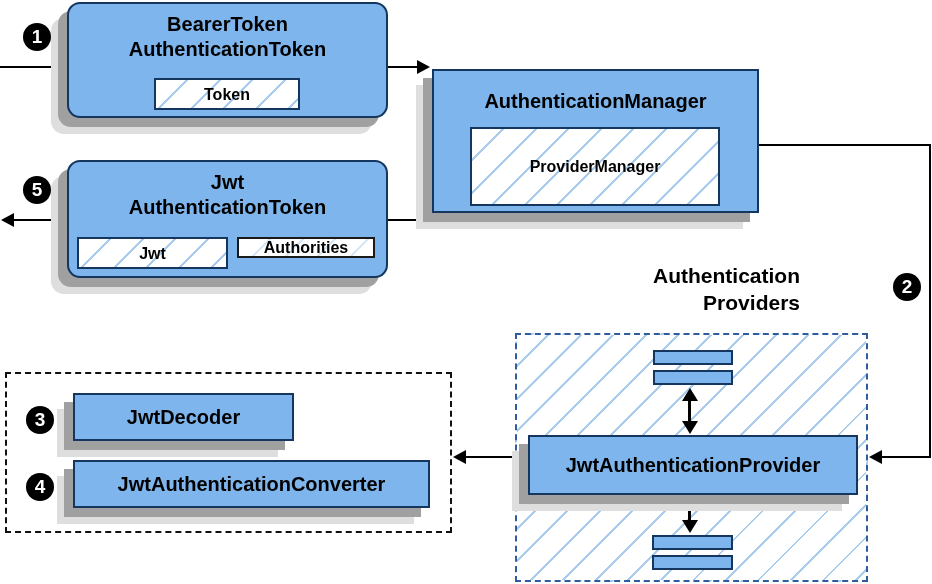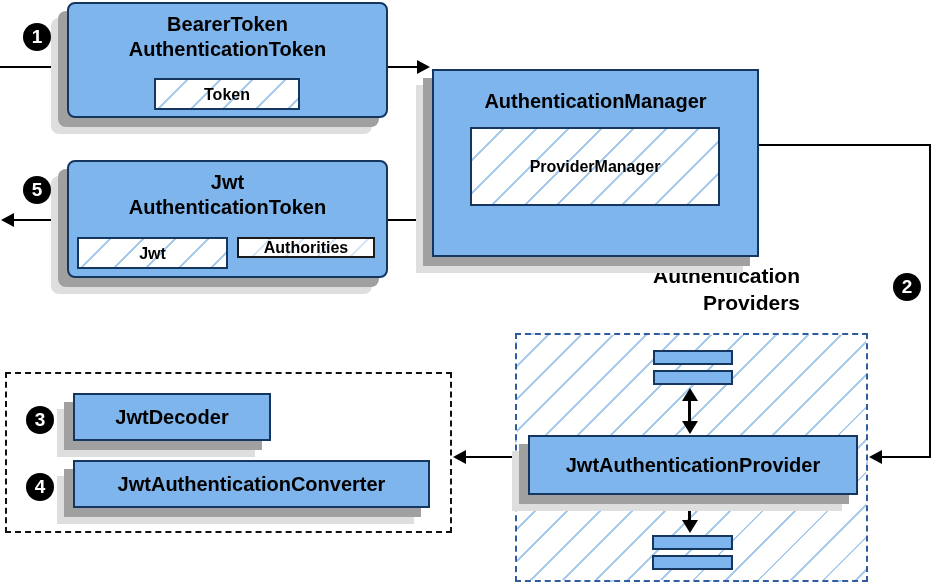--- a/index.html
+++ b/index.html
@@ -29,21 +29,21 @@
     box-sizing: border-box;
     background: var(--node-fill);
     border: 2px solid var(--node-border);
     box-shadow: -9px 9px 0 var(--shadow-dark), -16px 16px 0 var(--shadow-light);
     color: #000;
     font-weight: bold;
     font-size: 20px;
     text-align: center;
     z-index: 10;
   }
-  .rounded { border-radius: 8px; }
+  .rounded { border-radius: 13px; }
   .titled { padding-top: 8px; line-height: 25px; }
   .centered {
     display: flex;
     align-items: center;
     justify-content: center;
   }
   .inner {
     position: absolute;
     box-sizing: border-box;
     border: 2px solid var(--node-border);
@@ -143,21 +143,21 @@
   <div class="tri left" style="left:453px; top:450px;"></div>
 
   <div class="node rounded titled" style="left:67px; top:2px; width:321px; height:116px;">
     <div>BearerToken</div>
     <div>AuthenticationToken</div>
     <div class="inner hatch centered" style="left:85px; top:74px; width:146px; height:32px;">
       <span>Token</span>
     </div>
   </div>
 
-  <div class="node" style="left:432px; top:69px; width:327px; height:188px; padding-top:18px; line-height:25px;">
+  <div class="node" style="left:432px; top:69px; width:327px; height:144px; padding-top:18px; line-height:25px;">
     <div>AuthenticationManager</div>
     <div class="inner hatch centered" style="left:36px; top:56px; width:250px; height:79px;">
       <span>ProviderManager</span>
     </div>
   </div>
 
   <div class="node rounded titled" style="left:67px; top:160px; width:321px; height:118px;">
     <div>Jwt</div>
     <div>AuthenticationToken</div>
     <div class="inner hatch centered" style="left:8px; top:75px; width:151px; height:32px;">
@@ -179,21 +179,21 @@
     <span>JwtAuthenticationProvider</span>
   </div>
 
   <div class="tri up" style="left:682px; top:489px;"></div>
   <div class="darrow-line" style="left:688px; top:500px; height:22px;"></div>
   <div class="tri down" style="left:682px; top:520px;"></div>
 
   <div class="bar" style="left:652px; top:535px; width:81px; height:15px;"></div>
   <div class="bar" style="left:652px; top:555px; width:81px; height:15px;"></div>
 
-  <div class="node centered" style="left:73px; top:393px; width:198px; height:48px;text-align:right;">
+  <div class="node centered" style="left:73px; top:393px; width:221px; height:48px;text-align:right;">
     <span>JwtDecoder</span>
   </div>
   <div class="node centered" style="left:73px; top:460px; width:357px; height:48px;">
     <span>JwtAuthenticationConverter</span>
   </div>
 
   <div class="badge" style="left:23px; top:23px;">1</div>
   <div class="badge" style="left:893px; top:273px;">2</div>
   <div class="badge" style="left:26px; top:406px;">3</div>
   <div class="badge" style="left:26px; top:473px;">4</div>

